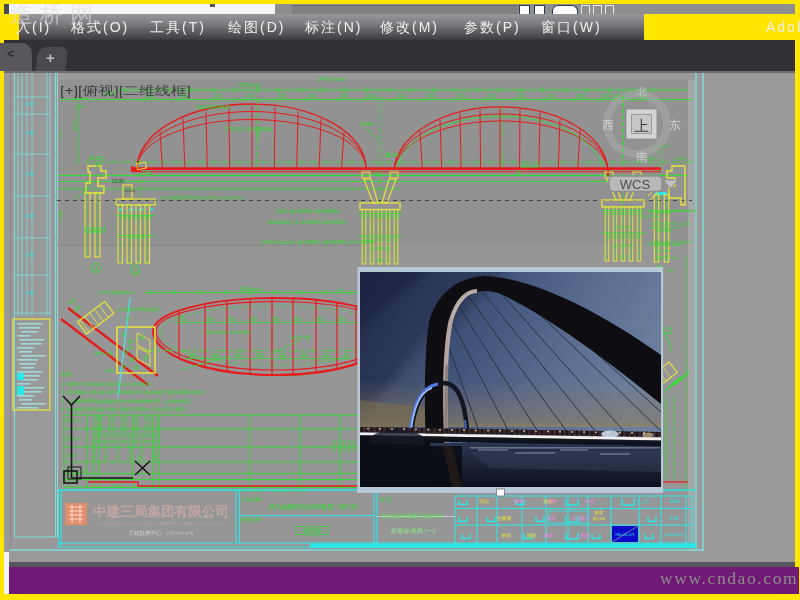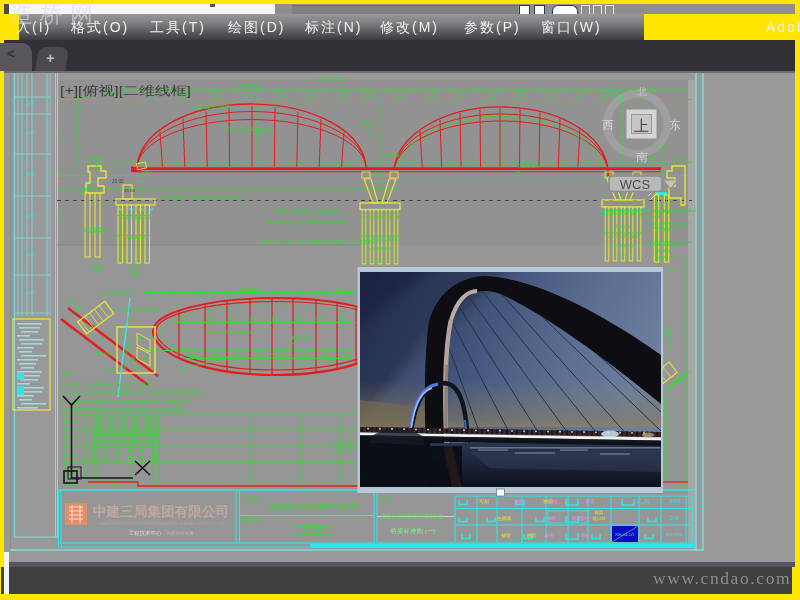--- a/index.html
+++ b/index.html
@@ -14,21 +14,21 @@
 #menubar span{top:5px;white-space:pre;letter-spacing:2px}
 #watermark{left:10px;top:-1px;font-size:23px;letter-spacing:7px;color:rgba(220,220,226,0.6);z-index:5;clip-path:inset(5px 0 0 0)}
 #tabbar{left:4px;top:40px;width:791px;height:31px;background:#333135}
 #tab-left{left:-8px;top:3px;width:36px;height:28px;background:#59575b;border-radius:0 10px 0 0}
 #tab-larr{left:3px;top:6px;color:#2e2d31;font-size:13px;font-weight:bold}
 #tab-plus{left:33px;top:7px;width:30px;height:24px;background:#4b494d;border-radius:8px 8px 0 0;transform:skewX(-8deg)}
 #tab-plustxt{left:42px;top:9px;color:#bdbdbd;font-size:15px;font-weight:bold}
 #tabline{left:4px;top:71px;width:791px;height:2px;background:#6f6d72}
 #cv{left:4px;top:73px}
 #darkstrip{left:4px;top:562px;width:791px;height:5px;background:#56545e}
-#whitebar{left:1px;top:567px;width:791px;height:27px;background:#404040}
+#whitebar{left:8px;top:567px;width:791px;height:27px;background:#701a75}
 #cndao{left:652px;top:1px;font-family:"Liberation Serif",serif;font-size:17.5px;letter-spacing:1.6px;color:#8d8d8d}
 </style></head>
 <body>
 <div id="page">
   <div id="topsliver">
     <div id="ts-white"></div>
     <div id="ts-dark"></div>
     <div id="ts-dot"></div>
     <div id="ts-panel"></div>
     <div class="tsic" style="left:515px;width:9px"></div>

